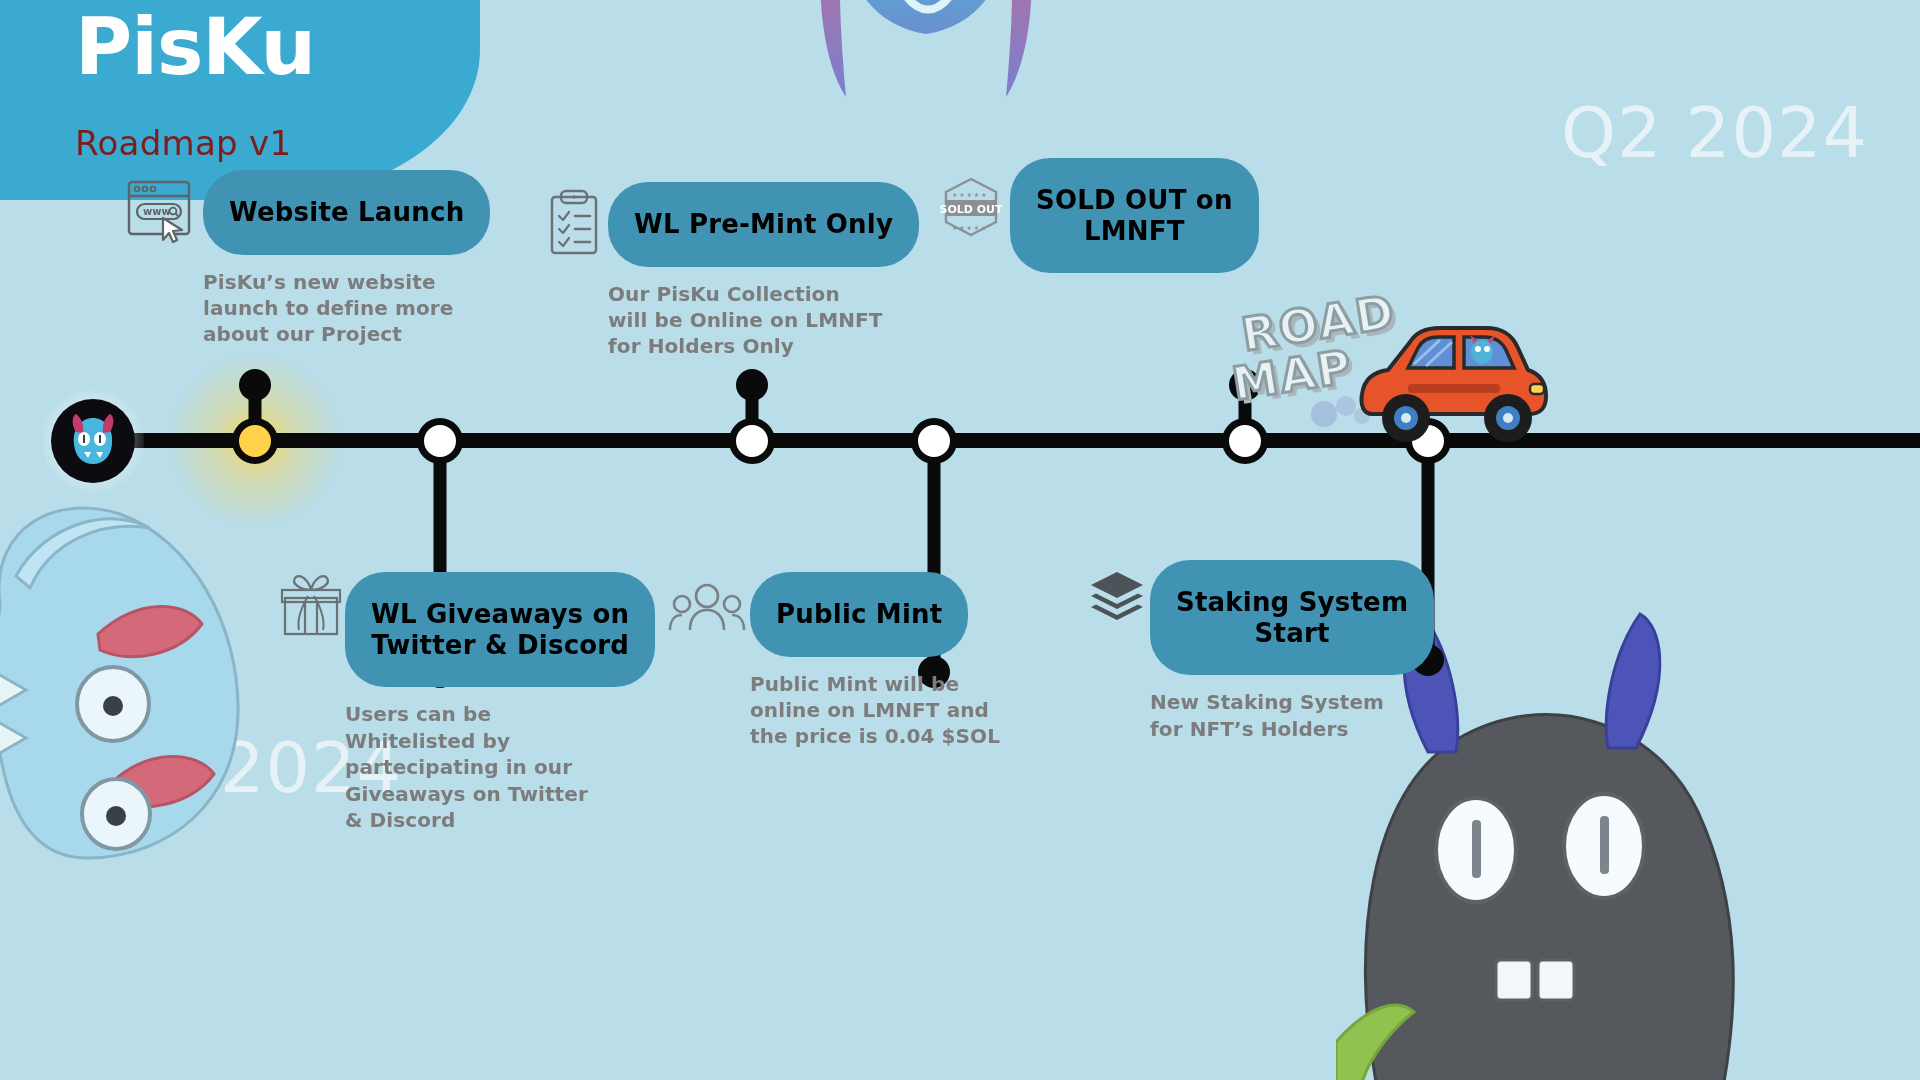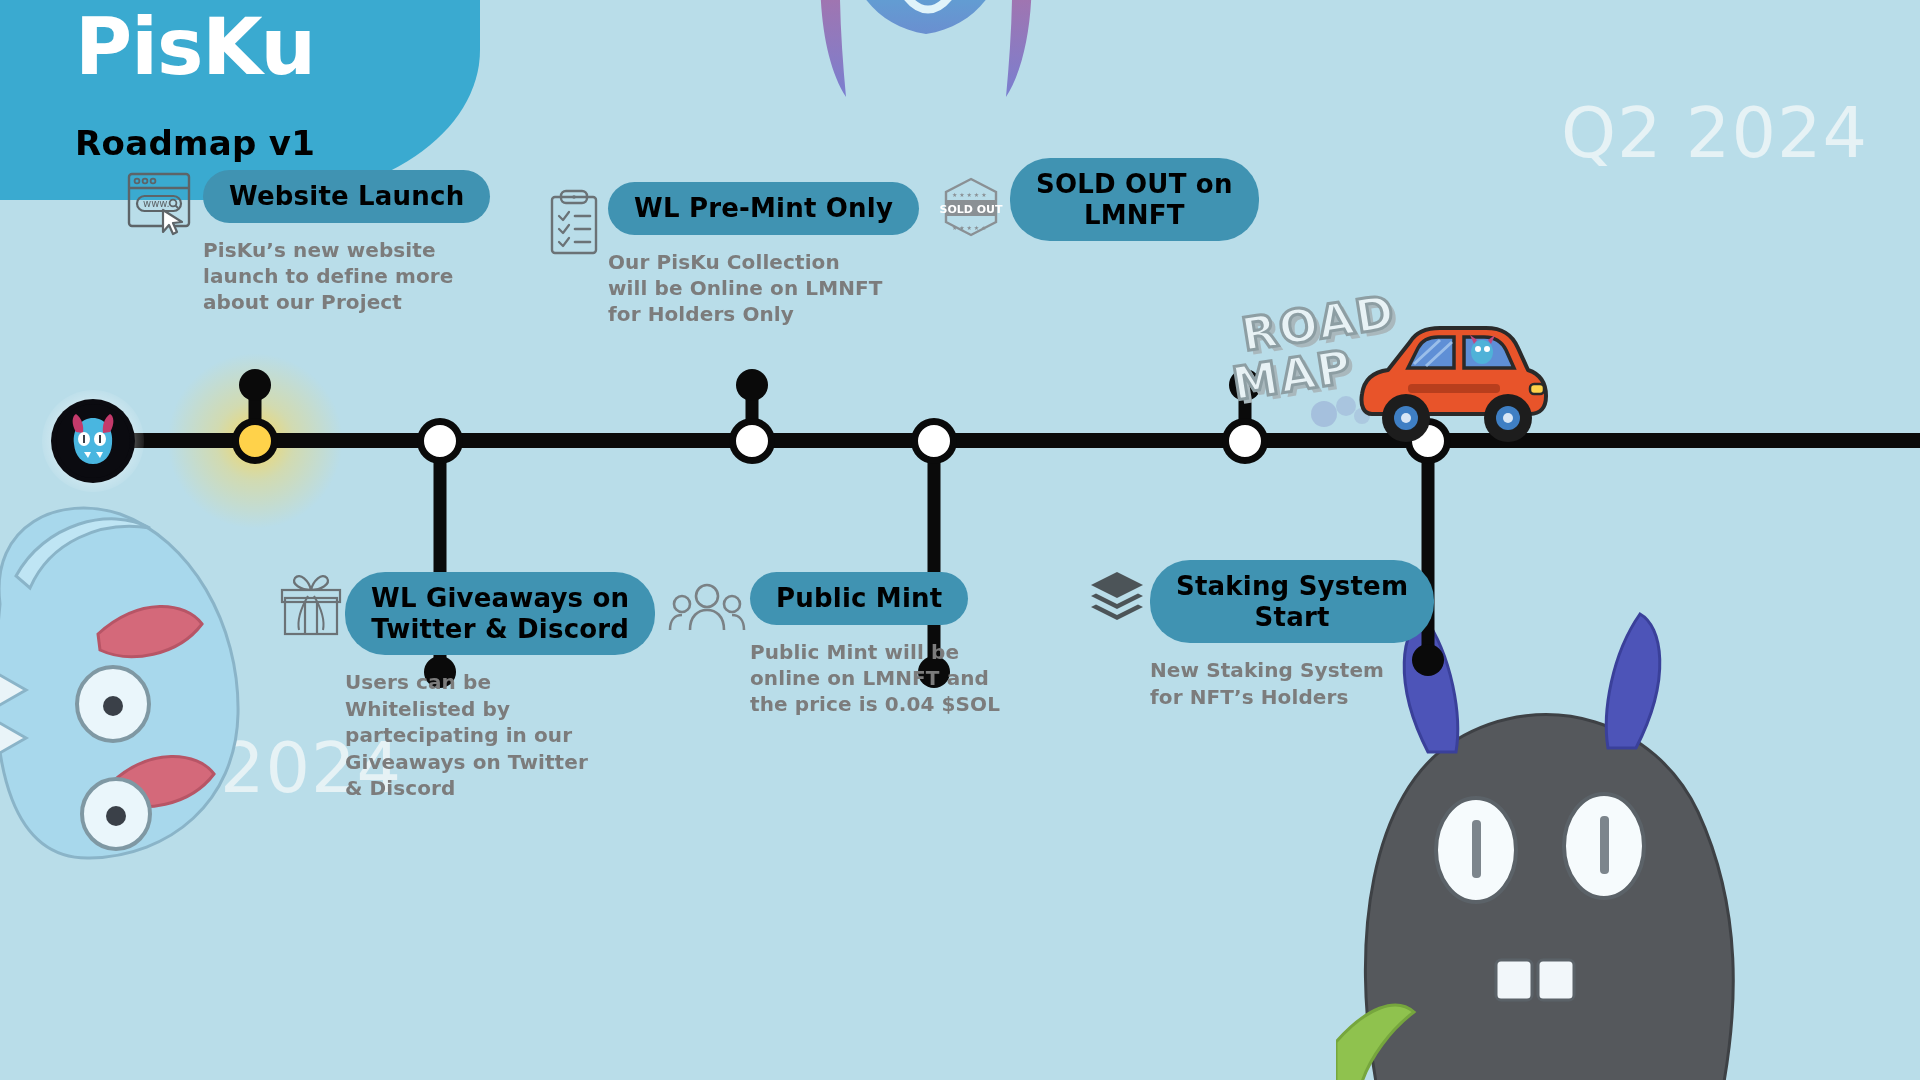--- a/index.html
+++ b/index.html
@@ -18,21 +18,21 @@
     z-index:6;
   }
   .brand{
     position:absolute;left:75px;top:8px;z-index:7;
     color:#ffffff;font-weight:bold;
     font-size:78px;letter-spacing:-1px;line-height:1.0;
     font-family:"DejaVu Sans","Liberation Sans",sans-serif;
   }
   .brand-sub{
     position:absolute;left:75px;top:123px;z-index:7;
-    color:#000000;font-weight:bold;font-size:34px;letter-spacing:.3px;
+    color:#7f1d1d;font-weight:normal;font-size:34px;letter-spacing:.3px;
   }
 
   
   .quarter{
     position:absolute;z-index:2;color:#eef6f8;opacity:.85;
     font-weight:normal;font-size:70px;letter-spacing:1px;
   }
   .q2{right:52px;top:92px;}
   .q1{left:95px;top:727px;}
 
@@ -75,21 +75,21 @@
   .stem{position:absolute;width:13px;background:#0a0a0a;z-index:5;transform:translateX(-50%);}
   .stem-dot{
     position:absolute;width:32px;height:32px;border-radius:50%;
     background:#0a0a0a;z-index:6;transform:translate(-50%,-50%);
   }
 
   
   .ms{position:absolute;z-index:7;}
   .pill{
     display:inline-block;background:#4093b2;color:#000000;
-    border-radius:40px;padding:11px 26px;
+    border-radius:40px;padding:27px 26px;
     font-size:26px;font-weight:bold;line-height:1.18;text-align:center;
     letter-spacing:.2px;white-space:pre-line;
   }
   .desc{
     margin-top:14px;color:#7c7c7c;font-size:20px;font-weight:bold;
     line-height:1.32;white-space:pre-line;letter-spacing:.1px;
   }
   .ms-icon{position:absolute;}
 
   
@@ -217,21 +217,21 @@
         <ellipse cx="44" cy="35" rx="6" ry="7" fill="#ffffff"></ellipse>
         <rect x="27" y="31" width="2" height="8" fill="#3a4048"></rect>
         <rect x="43" y="31" width="2" height="8" fill="#3a4048"></rect>
         <path d="M28 48 l4 6 l3 -6 z" fill="#ffffff"></path>
         <path d="M40 48 l4 6 l3 -6 z" fill="#ffffff"></path>
       </svg>
     </div>
   </div>
 
   <div class="ms" style="left:203px;top:170px;">
-    <div class="ms-icon" style="left:-80px;top:0px;">
+    <div class="ms-icon" style="left:-80px;top:8px;font-weight:bold;">
       <svg width="78" height="66" viewBox="0 0 78 66">
         <rect x="6" y="4" width="60" height="52" rx="3" fill="none" stroke="#5d6468" stroke-width="2.4"></rect>
         <line x1="6" y1="18" x2="66" y2="18" stroke="#5d6468" stroke-width="2.4"></line>
         <circle cx="14" cy="11" r="2.4" fill="none" stroke="#5d6468" stroke-width="1.8"></circle>
         <circle cx="22" cy="11" r="2.4" fill="none" stroke="#5d6468" stroke-width="1.8"></circle>
         <circle cx="30" cy="11" r="2.4" fill="none" stroke="#5d6468" stroke-width="1.8"></circle>
         <rect x="14" y="26" width="44" height="15" rx="7.5" fill="none" stroke="#5d6468" stroke-width="2.2"></rect>
         <text x="20" y="37" font-size="10" font-family="DejaVu Sans, sans-serif" fill="#5d6468">www.</text>
         <circle cx="50" cy="33" r="3.4" fill="none" stroke="#5d6468" stroke-width="1.8"></circle>
         <line x1="52.5" y1="35.5" x2="55" y2="38" stroke="#5d6468" stroke-width="1.8"></line>

